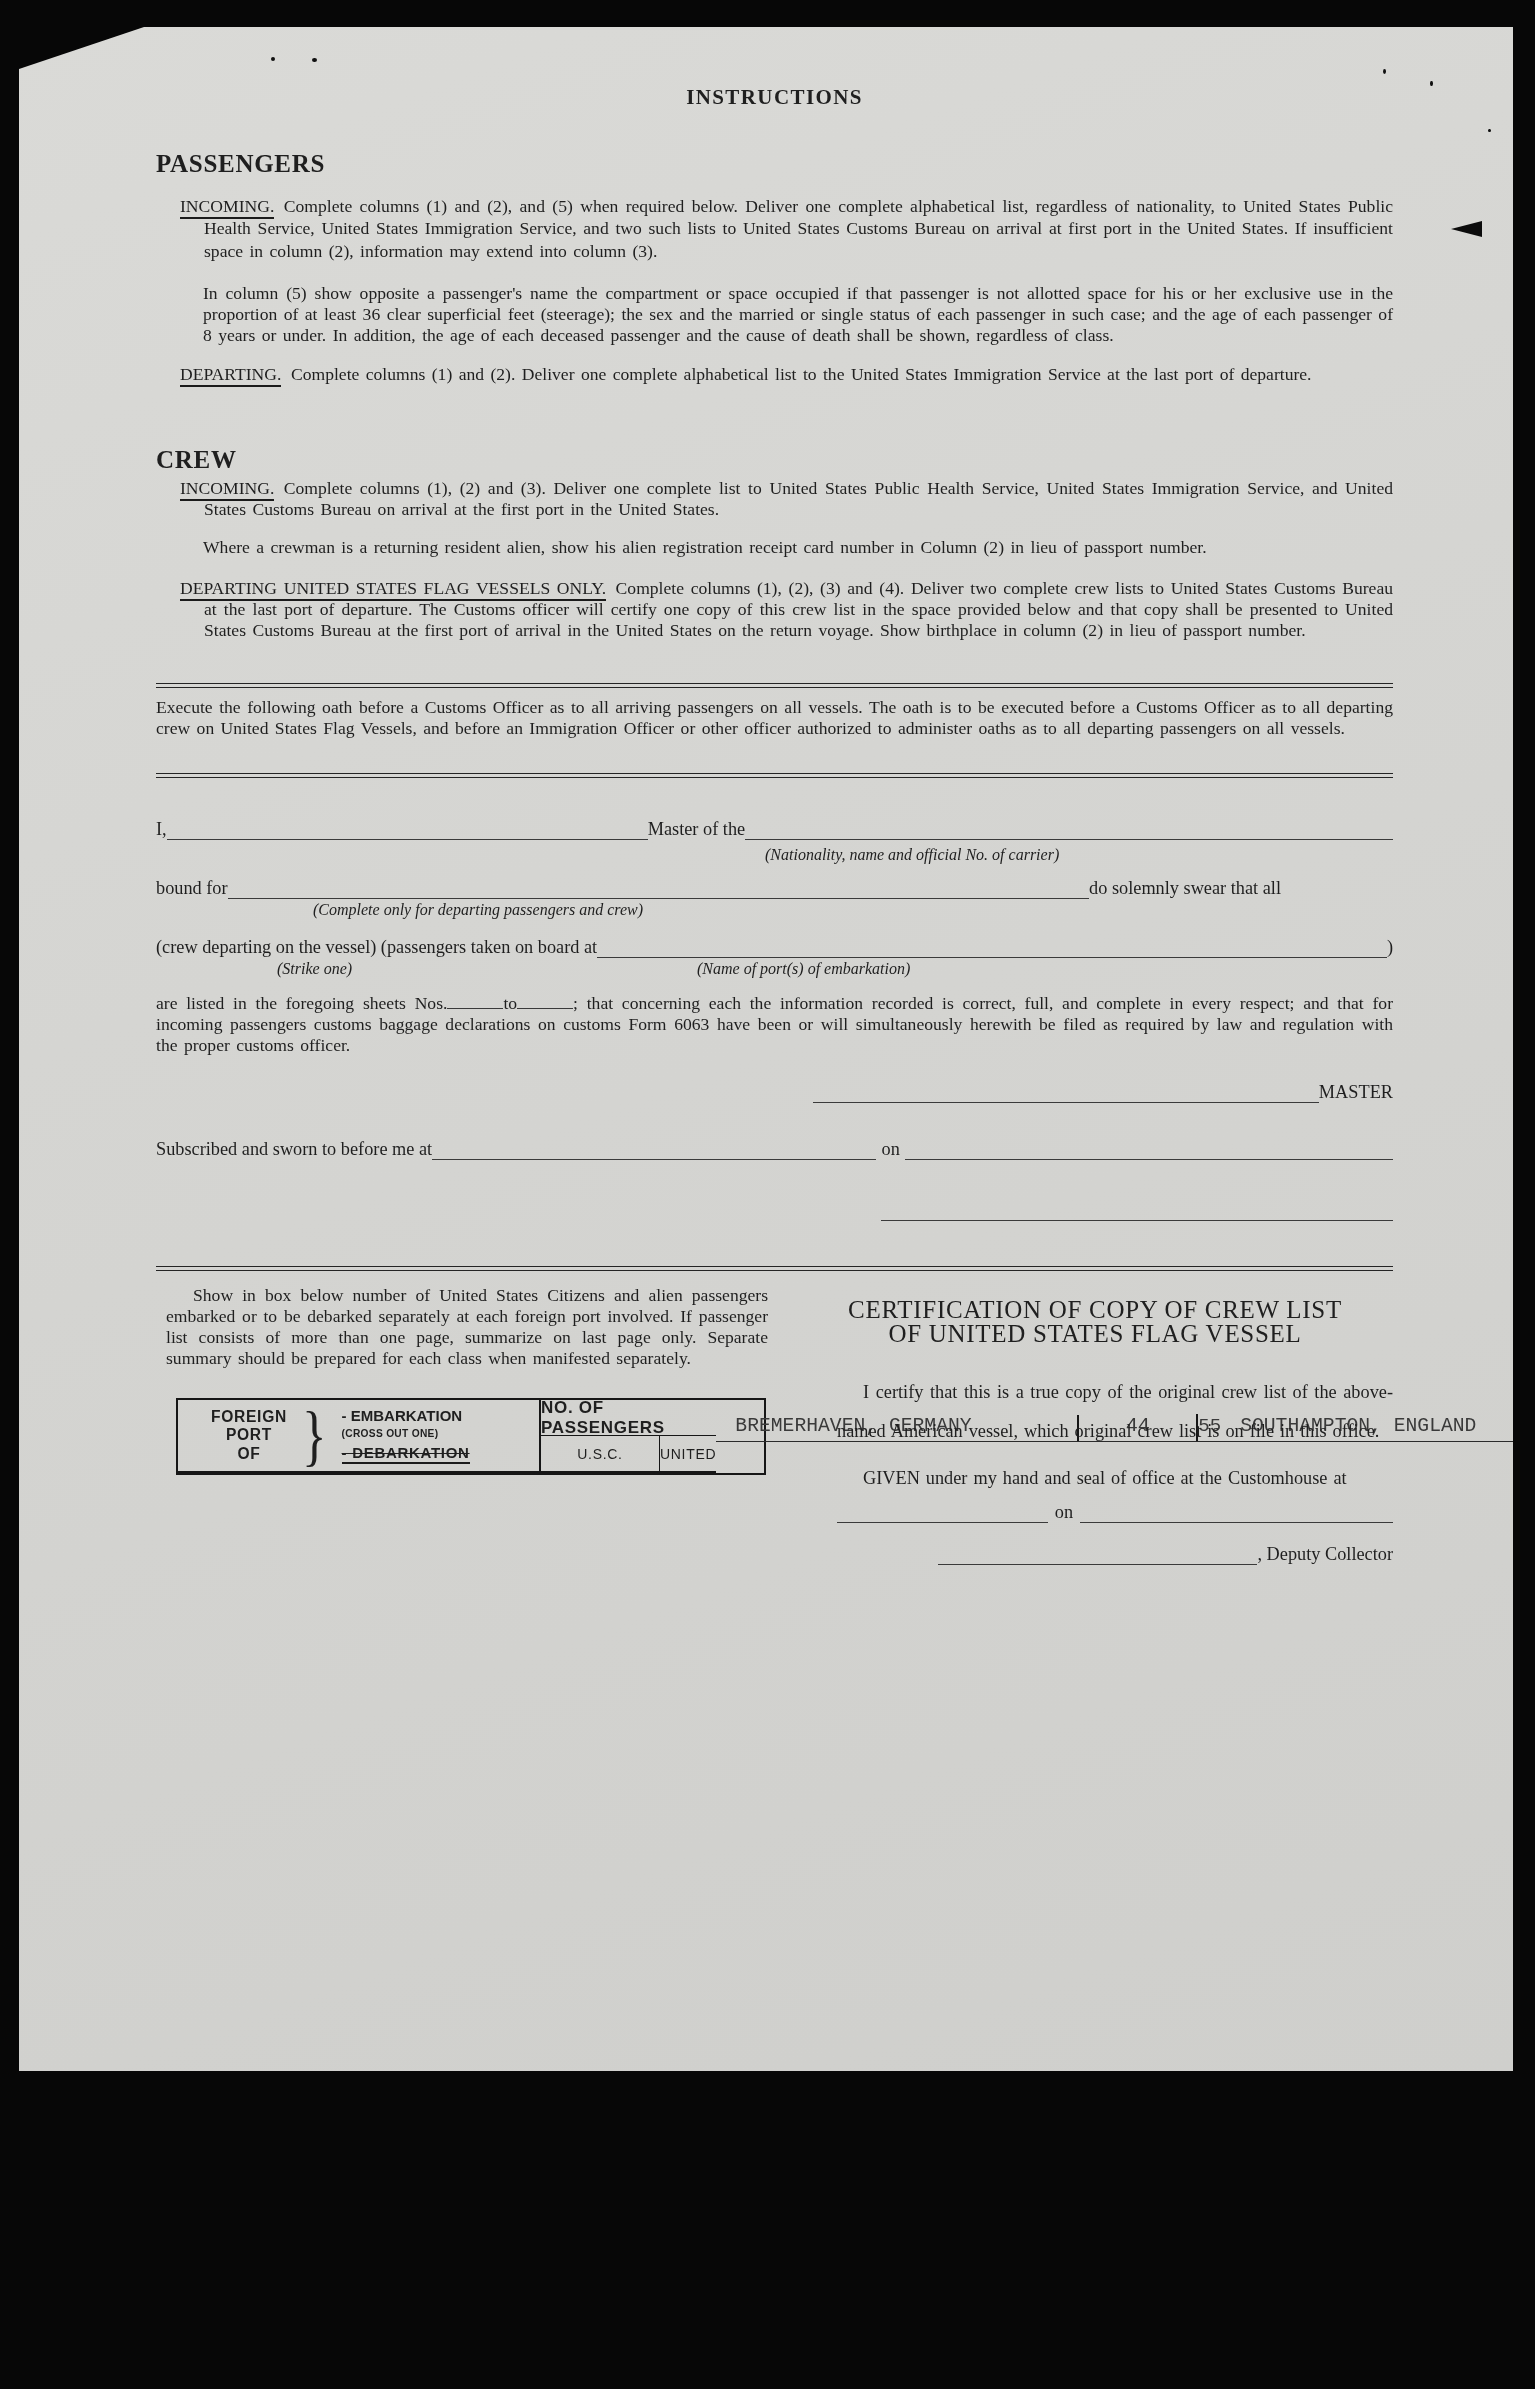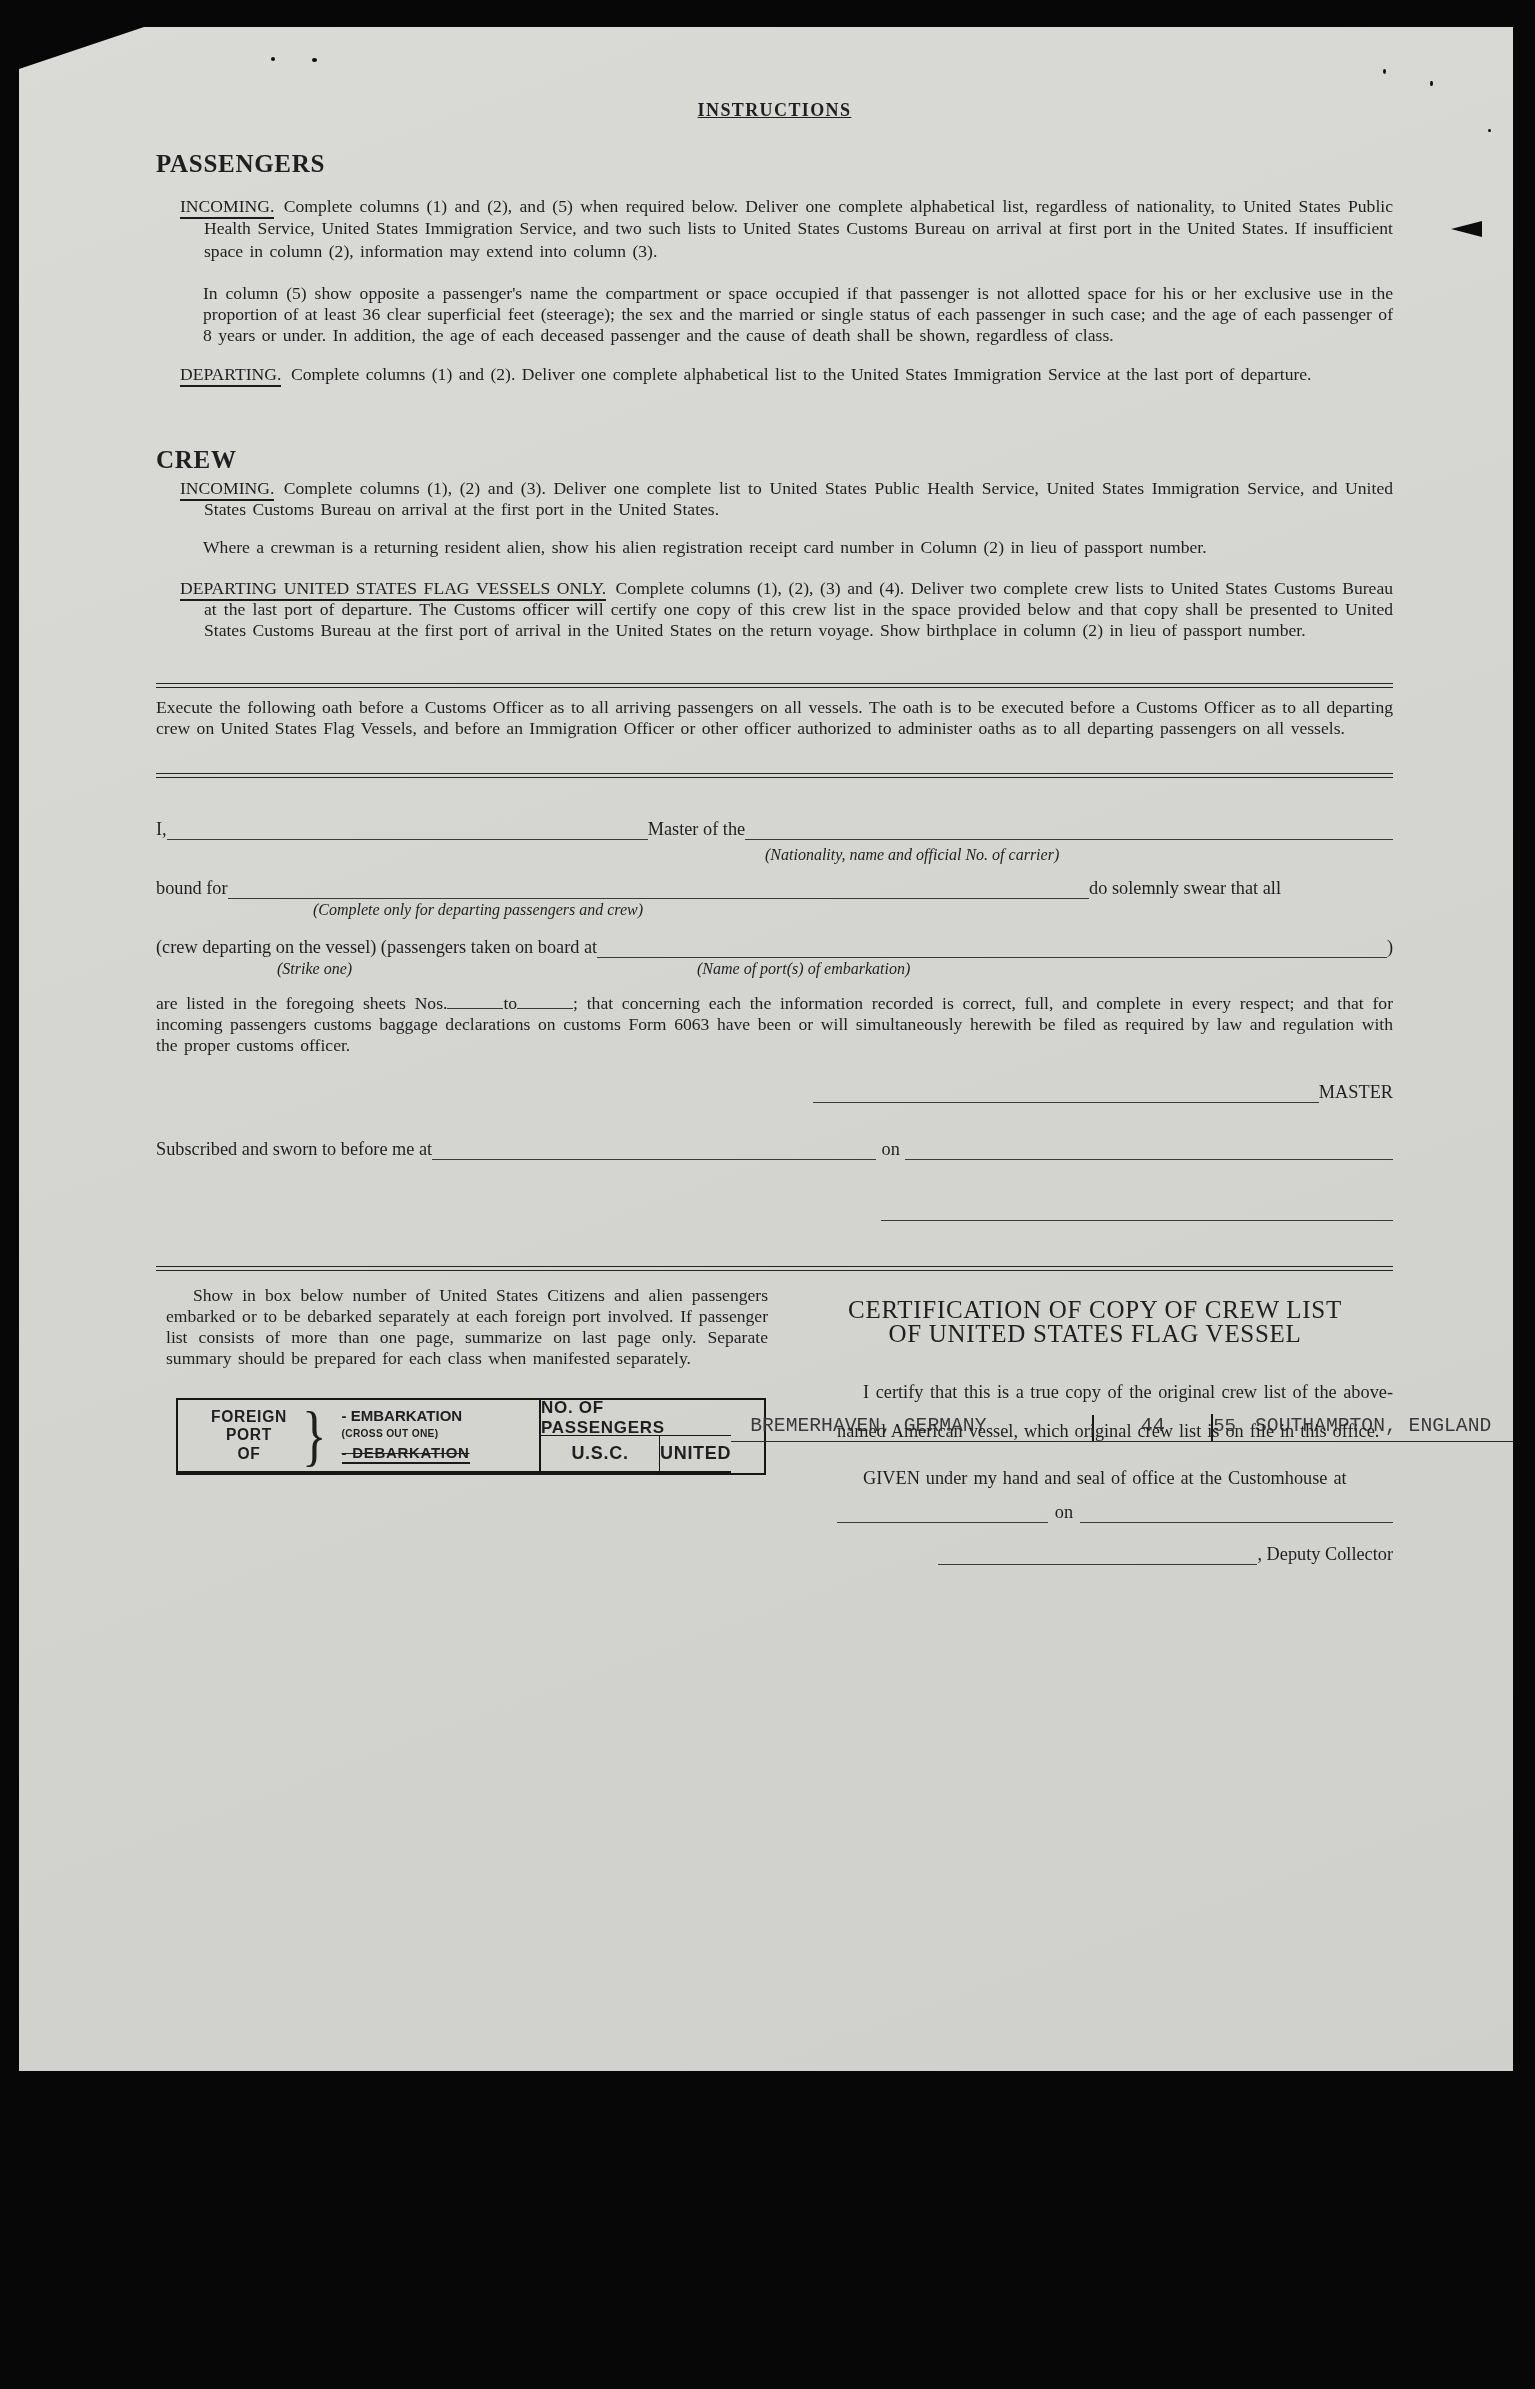--- a/index.html
+++ b/index.html
@@ -11,22 +11,22 @@
     font-family:"Liberation Serif", serif;
     color:#1f1f1f;
   }
   .page{
     position:absolute;left:19px;top:27px;width:1494px;height:2044px;
     background:linear-gradient(160deg,#dadad7 0%,#d5d5d2 40%,#cfcfcc 100%);
     clip-path:polygon(125px 0,100% 0,100% 100%,0 100%,0 42px);
   }
   .abs{position:absolute;}
   .title{
-    left:137px;top:73px;width:1237px;text-align:center;
-    font-size:18px;font-weight:bold;letter-spacing:1.4px;text-decoration:underline;
+    left:137px;top:58px;width:1237px;text-align:center;
+    font-size:21px;font-weight:bold;letter-spacing:1.4px;
   }
   .sect{font-size:25px;font-weight:bold;letter-spacing:0.7px;}
   .body-text{font-size:17.6px;line-height:21px;text-align:justify;word-spacing:2px;}
   .hang{padding-left:24px;text-indent:-24px;box-sizing:border-box;}
   .runin{padding-bottom:0.7px;border-bottom:2.7px double #1b1b1b;}
   .caption{font-style:italic;font-size:16px;}
   .dblrule{height:2.7px;border-top:1.4px solid #242424;border-bottom:1.4px solid #242424;}
   .formline{display:flex;align-items:flex-end;font-size:18.3px;white-space:nowrap;}
   .blank{display:inline-block;border-bottom:1.4px solid #3a3a3a;height:20.3px;}
   .blank.grow{flex:1 1 auto;}
@@ -44,21 +44,21 @@
     display:flex;align-items:center;padding-left:33px;gap:11px;}
   .foreign{font-size:15.6px;font-weight:bold;letter-spacing:0.7px;line-height:18.3px;text-align:center;}
   .brace{font-size:68px;font-weight:400;transform:scaleX(.75);line-height:61px;font-family:"Liberation Serif",serif;}
   .embark-block{font-size:15px;font-weight:bold;line-height:18.3px;}
   .crossout{font-size:10.2px;font-weight:bold;letter-spacing:0.3px;}
   .struck{text-decoration:line-through;border-bottom:2px solid #1b1b1b;letter-spacing:0.7px;}
   .th-right{flex:1;display:flex;flex-direction:column;}
   .nop{height:35px;display:flex;align-items:center;justify-content:center;
     font-size:17px;font-weight:bold;letter-spacing:0.7px;border-bottom:1.4px solid #161616;}
   .subcols{flex:1;display:flex;}
-  .subcols div{display:flex;align-items:center;justify-content:center;font-size:18px;font-weight:bold;letter-spacing:0.7px;}
+  .subcols div{display:flex;align-items:center;justify-content:center;font-size:14px;font-weight:normal;letter-spacing:0.7px;}
   .sub-usc{width:119px;box-sizing:border-box;border-right:1.4px solid #161616;}
   .sub-aliens{flex:1;}
   .trow{display:flex;height:41px;border-bottom:1.4px solid #2b2b2b;align-items:flex-end;}
   .trow:last-child{border-bottom:none;}
   .c-port{width:363px;box-sizing:border-box;border-right:2px solid #161616;
     padding:0 0 4.1px 19px;font-size:19.7px;}
   .c-usc{width:119px;box-sizing:border-box;border-right:2px solid #161616;
     text-align:center;padding-bottom:4.1px;font-size:20.3px;}
   .c-aliens{flex:1;text-align:center;padding-bottom:4.1px;font-size:19px;}
   .trow-total{height:43px;border-bottom:none;align-items:center;}

